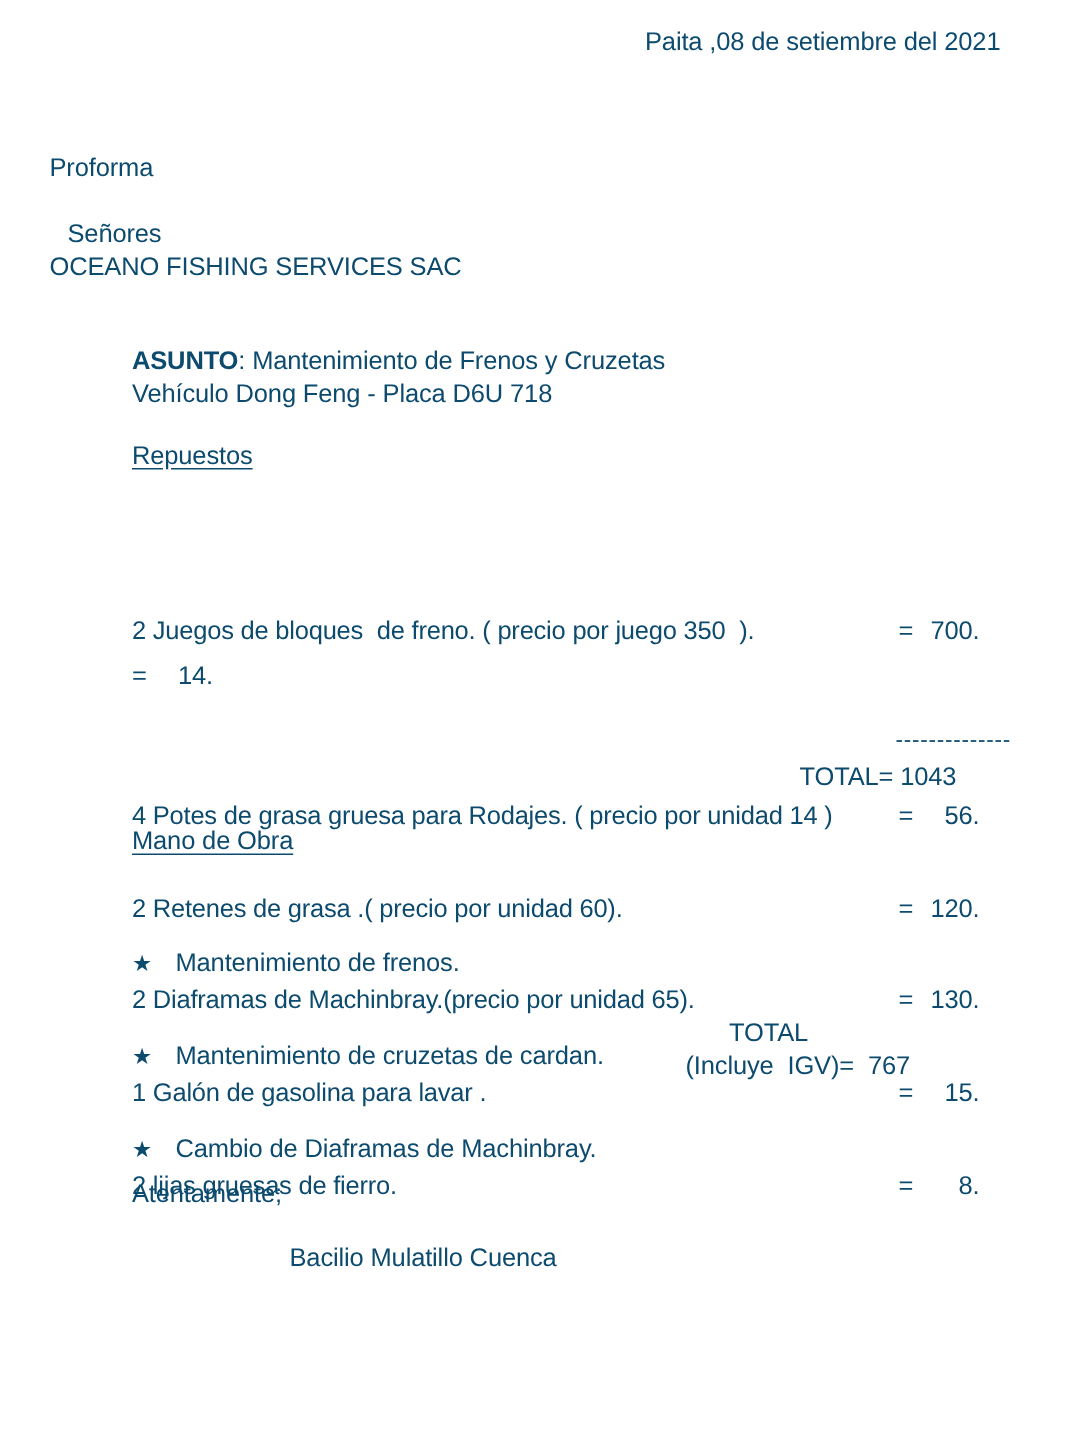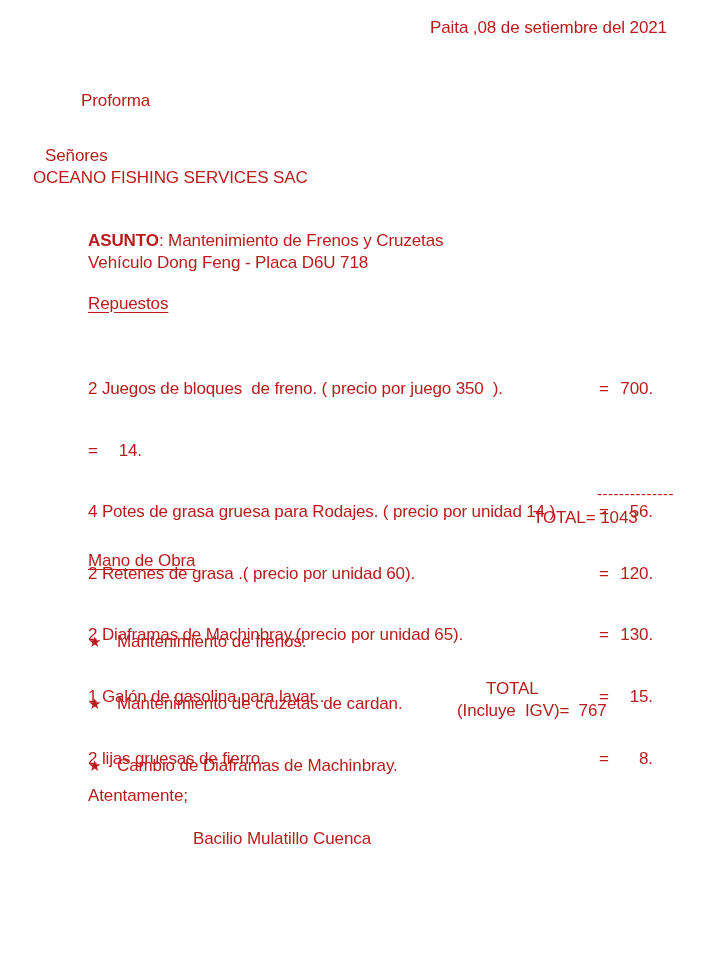--- a/index.html
+++ b/index.html
@@ -7,29 +7,29 @@
     padding: 0;
     background: #ffffff;
   }
   .page {
     position: relative;
     width: 720px;
     height: 959px;
     background: #ffffff;
     font-family: "Liberation Sans", sans-serif;
     font-size: 17px;
-    color: #b91c1c;
+    color: #0c4a6e;
     letter-spacing: -0.1px;
     overflow: hidden;
     border-radius: 29px;
   }
   .abs { position: absolute; white-space: pre; }
 
   .date-line      { left: 430px; top: 18px; }
-  .doc-type       { left: 33px;  top: 91px; margin-left: 48px; }
+  .doc-type       { left: 33px;  top: 102px; }
   .salutation     { left: 33px;  top: 146px; margin-left: 12px; }
   .company        { left: 33px;  top: 168px; }
 
   .subject-line   { left: 88px;  top: 231px; }
   .subject-label  { font-weight: 700; }
   .vehicle-line   { left: 88px;  top: 253px; }
 
   .section-heading {
     text-decoration: underline;
     text-underline-offset: 3px;
@@ -43,20 +43,21 @@
   .parts-row {
     display: flex;
     align-items: baseline;
     height: 21.6px;
     white-space: pre;
   }
   .part-desc {
     flex: 1 1 auto;
     overflow: visible;
     letter-spacing: -0.15px;
+    margin-top: 32px;
   }
   .part-price {
     flex: 0 0 54px;
     display: flex;
     justify-content: space-between;
     white-space: pre;
   }
   .parts-separator {
     left: 597px; top: 485px;
     font-size: 15px;

